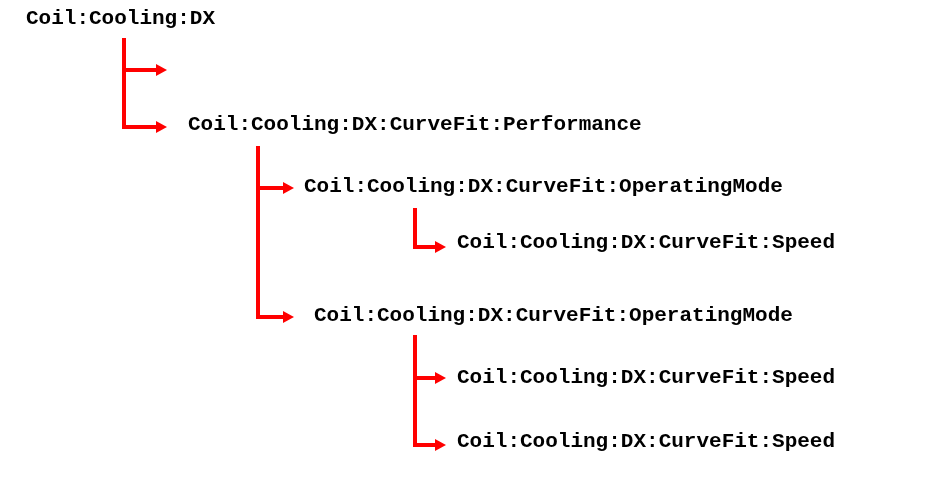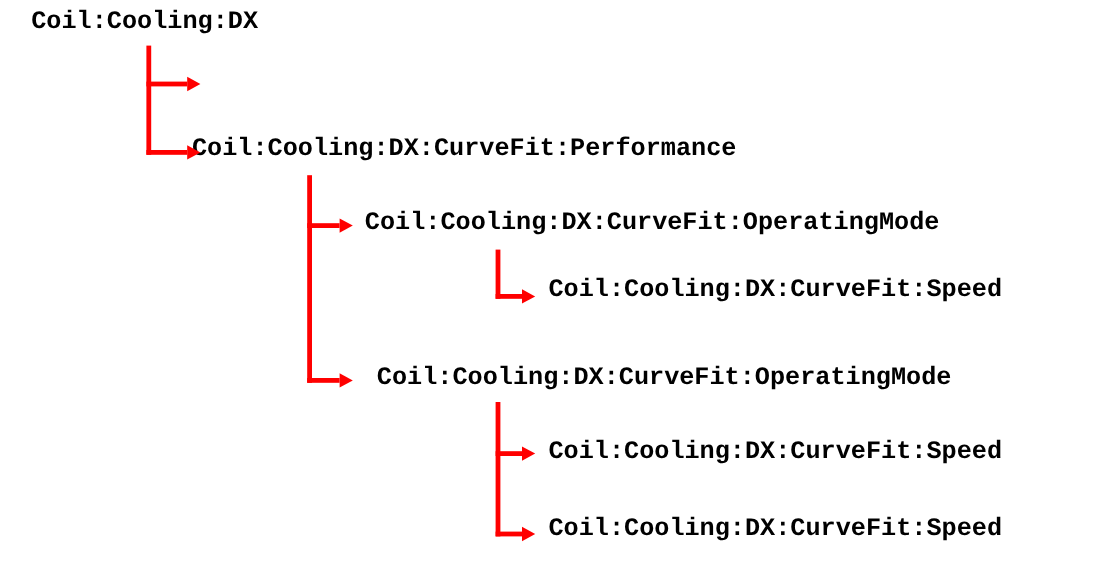--- a/index.html
+++ b/index.html
@@ -21,21 +21,21 @@
     font-weight: bold;
     font-size: 21px;
     line-height: 26px;
     height: 26px;
     color: var(--text, #000000);
     white-space: nowrap;
     letter-spacing: 0px;
   }
   .n-root   { left: 26px;  top: 6px;   }
   .n-ashrae { left: 172px; top: 54px;  }
-  .n-perf   { left: 160px; top: 112px; }
+  .n-perf   { left: 188px; top: 112px; }
   .n-op1    { left: 304px; top: 174px; }
   .n-speed1 { left: 457px; top: 230px; }
   .n-op2    { left: 314px; top: 303px; }
   .n-speed2 { left: 457px; top: 365px; }
   .n-speed3 { left: 457px; top: 429px; }
 
   
   .cline {
     position: absolute;
     background: var(--connector, #ff0000);

